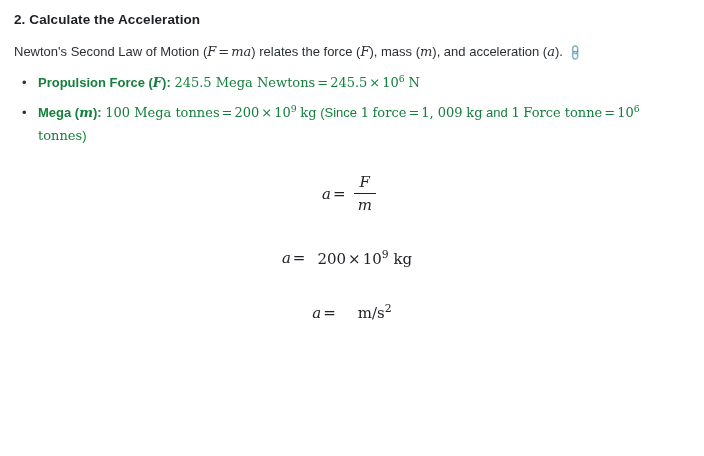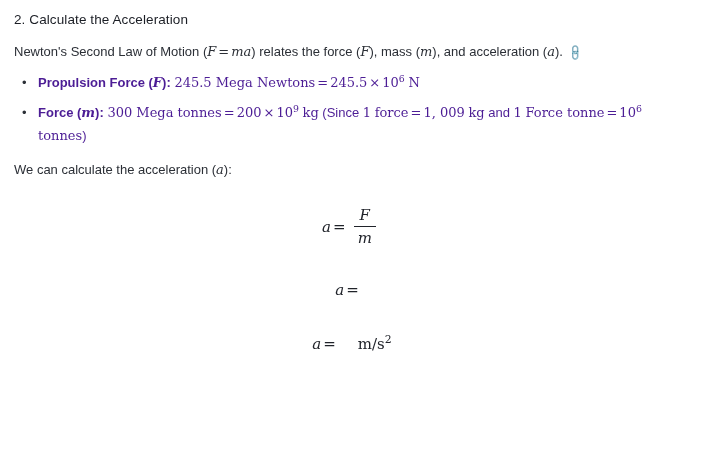--- a/index.html
+++ b/index.html
@@ -14,21 +14,21 @@
     color: #20232a;
     overflow: hidden;
   }
   .page {
     padding: 8px 14px 0 14px;
     box-sizing: border-box;
     width: 704px;
   }
   .heading {
     font-size: 13.5px;
-    font-weight: normal;
+    font-weight: bold;
     color: #1b1e25;
     margin: 4px 0 14px 0;
     letter-spacing: 0.1px;
   }
   .para {
     font-size: 13px;
     line-height: 1.62;
     color: #2b2f36;
     margin: 0 0 4px 0;
   }
@@ -51,21 +51,21 @@
     cursor: pointer;
   }
   ul.bullets {
     margin: 10px 0 12px 0;
     padding-left: 24px;
     list-style: none;
   }
   ul.bullets li {
     font-size: 13px;
     line-height: 1.72;
-    color: #4c1d95;
+    color: #15803d;
     position: relative;
     margin-bottom: 8px;
   }
   ul.bullets li::before {
     content: "•";
     position: absolute;
     left: -16px;
     top: 0;
     color: #2b2f36;
     font-size: 13px;
@@ -113,54 +113,55 @@
     <span>Newton's Second Law of Motion (</span><span class="mi">F</span><span class="mop">=</span><span class="mi">ma</span><span>) relates the force (</span><span class="mi">F</span><span>), mass (</span><span class="mi">m</span><span>), and acceleration (</span><span class="mi">a</span><span>).</span><span class="link-icon">🔗</span>
   </p>
 
   <ul class="bullets">
     <li>
       <span class="b">Propulsion Force (</span><span class="b mi">F</span><span class="b">):</span>
       <span class="mn">245.5 Mega Newtons</span><span class="mop">=</span><span class="mn">245.5</span><span class="mop">×</span><span class="mn nowrap"><span>10</span><sup class="exp">6</sup></span>
       <span class="mn">N</span>
     </li>
     <li>
-      <span class="b">Force (</span><span class="b mi">m</span><span class="b">):</span>
-      <span class="mn">300 Mega tonnes</span><span class="mop">=</span><span class="mn">200</span><span class="mop">×</span><span class="mn nowrap"><span>10</span><sup class="exp">9</sup></span>
+      <span class="b">Mega (</span><span class="b mi">m</span><span class="b">):</span>
+      <span class="mn">100 Mega tonnes</span><span class="mop">=</span><span class="mn">200</span><span class="mop">×</span><span class="mn nowrap"><span>10</span><sup class="exp">9</sup></span>
       <span class="mn">kg</span>
       <span>(Since</span>
       <span class="mn">1</span>
       <span class="mn">force</span><span class="mop">=</span><span class="mn">1, 009</span>
       <span class="mn">kg</span>
       <span>and</span>
       <span class="mn">1</span>
       <span class="mn">Force tonne</span><span class="mop">=</span><span class="mn nowrap"><span>10</span><sup class="exp">6</sup></span>
       <span class="mn">tonnes</span><span>)</span>
     </li>
   </ul>
 
-  <p class="para">
-    <span>We can calculate the acceleration (</span><span class="mi">a</span><span>):</span>
-  </p>
 
   <div class="eq-block">
     <span class="eq-line">
       <span class="mi">a</span>
       <span class="mop">=</span>
       <span class="frac">
         <span class="num mi">F</span>
         <span class="den mi">m</span>
       </span>
     </span>
   </div>
 
   <div class="eq-block eq-spacer1">
     <span class="eq-line">
       <span class="mi">a</span>
       <span class="mop">=</span>
       <span class="frac">
+        <span class="den">
+          <span>200</span><span class="mop">×</span><span>10</span><sup class="exp">9</sup>
+          <span>kg</span>
+        </span>
       </span>
     </span>
   </div>
 
   <div class="eq-block eq-spacer2">
     <span class="eq-line">
       <span class="mi">a</span>
       <span class="mop">=</span>
       <span class="mn" style="margin-left:20px"><span>m/s</span><sup class="exp">2</sup></span>
     </span>

